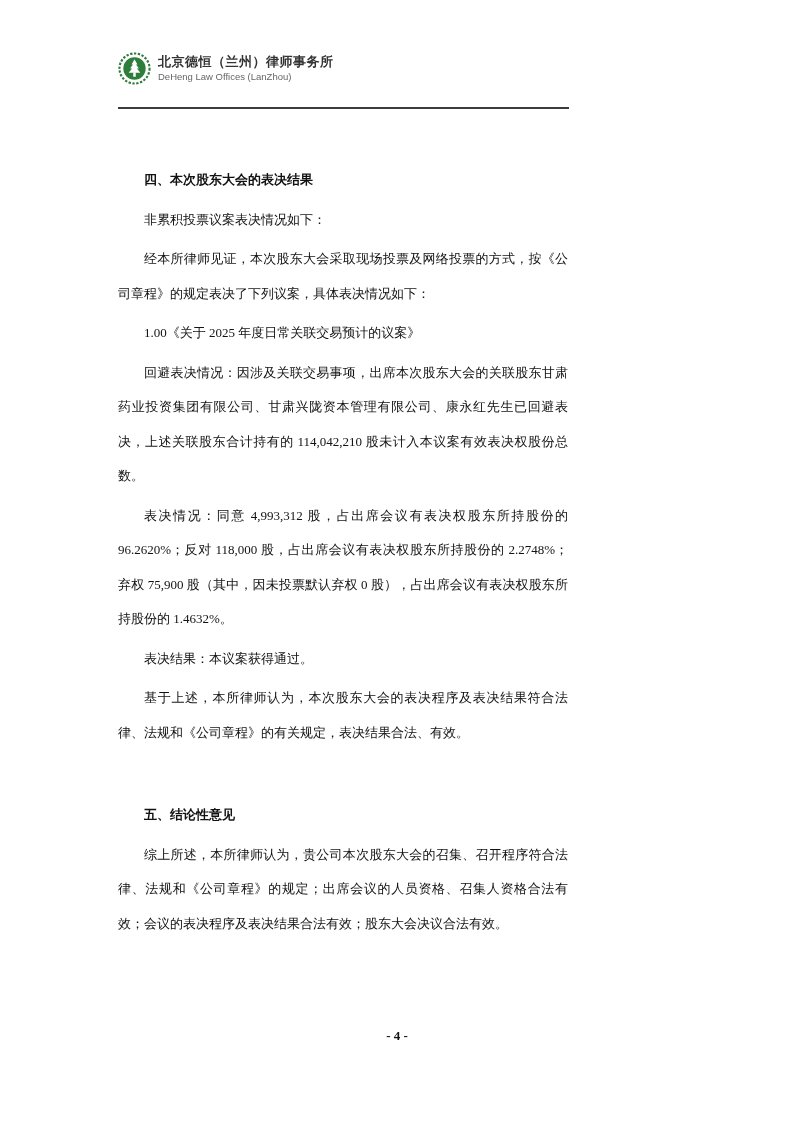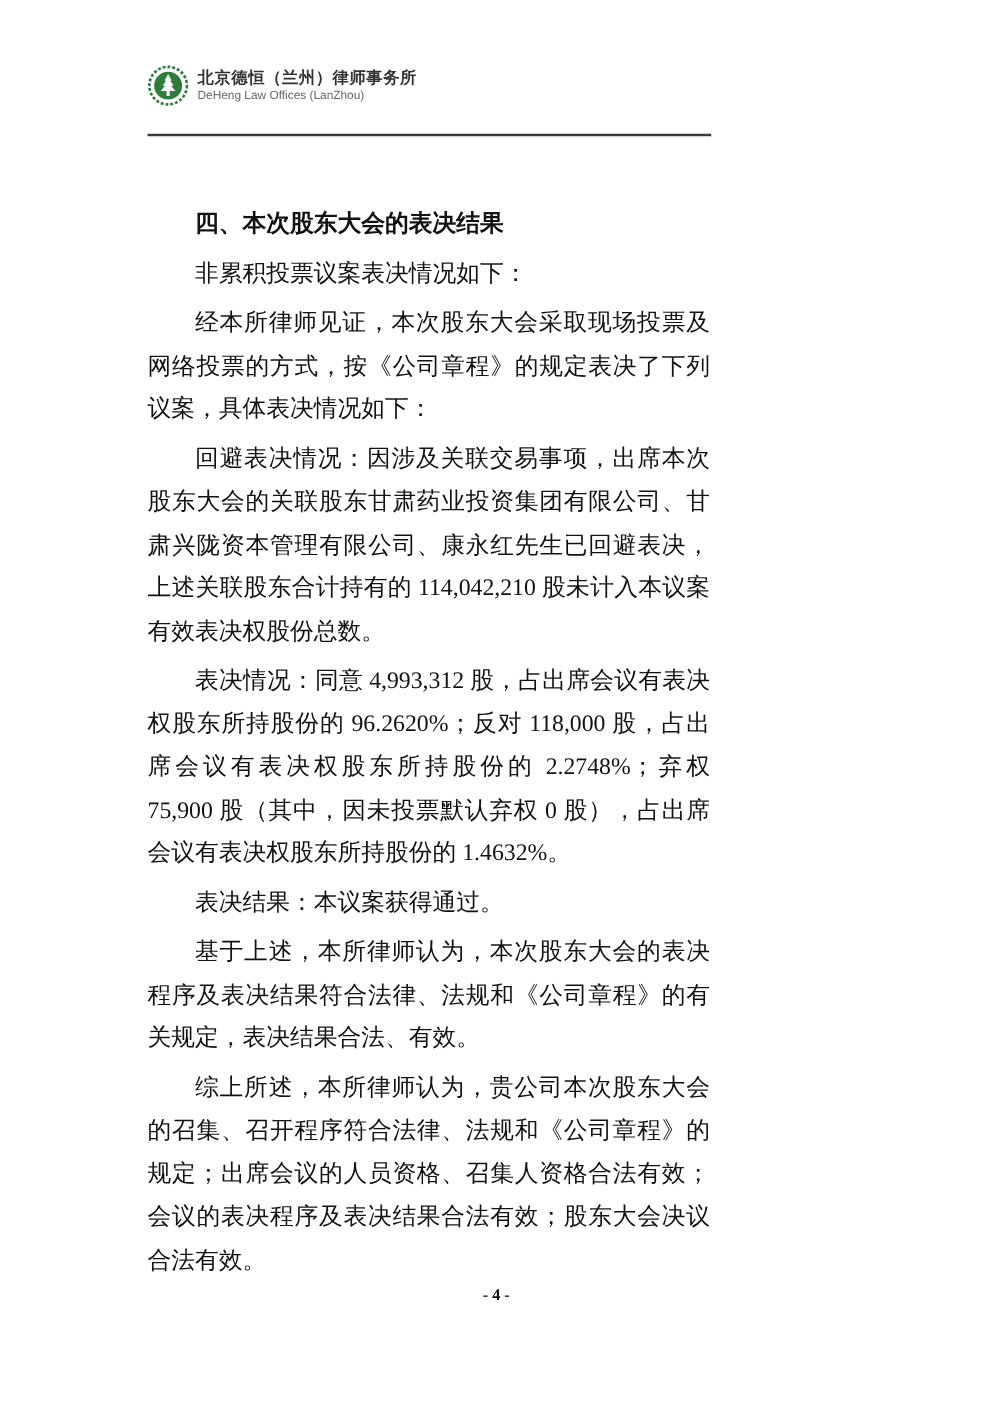--- a/index.html
+++ b/index.html
@@ -33,21 +33,21 @@
     position: absolute; left: 118px; right: 117px; top: 107px;
     height: 2px; background: #3c3c3c;
   }
 
   
   .content {
     position: absolute; left: 118px; right: 118px; top: 163px;
     color: #121212;
   }
   .content p, .content h2 {
-    font-size: 19px; line-height: 34.5px;
+    font-size: 13px; line-height: 34.5px;
     text-align: justify; text-indent: 2em;
     margin: 0 0 5px 0; font-weight: 400;
   }
   .content h2 { font-weight: 700; text-align: left; }
   .section-five { margin-top: 48px !important; }
   .bold-para { font-weight: 700; }
 
   
   .footer {
     position: absolute; left: 0; top: 1028px; width: 794px;
@@ -72,22 +72,24 @@
     </div>
   </div>
 
 
   <div class="header-rule"></div>
 
   <div class="content">
     <h2>四、本次股东大会的表决结果</h2>
     <p>非累积投票议案表决情况如下：</p>
     <p>经本所律师见证，本次股东大会采取现场投票及网络投票的方式，按《公司章程》的规定表决了下列议案，具体表决情况如下：</p>
+    <p>1.00《关于 2025 年度日常关联交易预计的议案》</p>
     <p>回避表决情况：因涉及关联交易事项，出席本次股东大会的关联股东甘肃药业投资集团有限公司、甘肃兴陇资本管理有限公司、康永红先生已回避表决，上述关联股东合计持有的 114,042,210 股未计入本议案有效表决权股份总数。</p>
     <p>表决情况：同意 4,993,312 股，占出席会议有表决权股东所持股份的 96.2620%；反对 118,000 股，占出席会议有表决权股东所持股份的 2.2748%；弃权 75,900 股（其中，因未投票默认弃权 0 股），占出席会议有表决权股东所持股份的 1.4632%。</p>
     <p>表决结果：本议案获得通过。</p>
     <p>基于上述，本所律师认为，本次股东大会的表决程序及表决结果符合法律、法规和《公司章程》的有关规定，表决结果合法、有效。</p>
+    <h2 class="section-five">五、结论性意见</h2>
     <p class="bold-para">综上所述，本所律师认为，贵公司本次股东大会的召集、召开程序符合法律、法规和《公司章程》的规定；出席会议的人员资格、召集人资格合法有效；会议的表决程序及表决结果合法有效；股东大会决议合法有效。</p>
   </div>
 
   <div class="footer">- 4 -</div>
 
 </div>
 
 </body></html>

